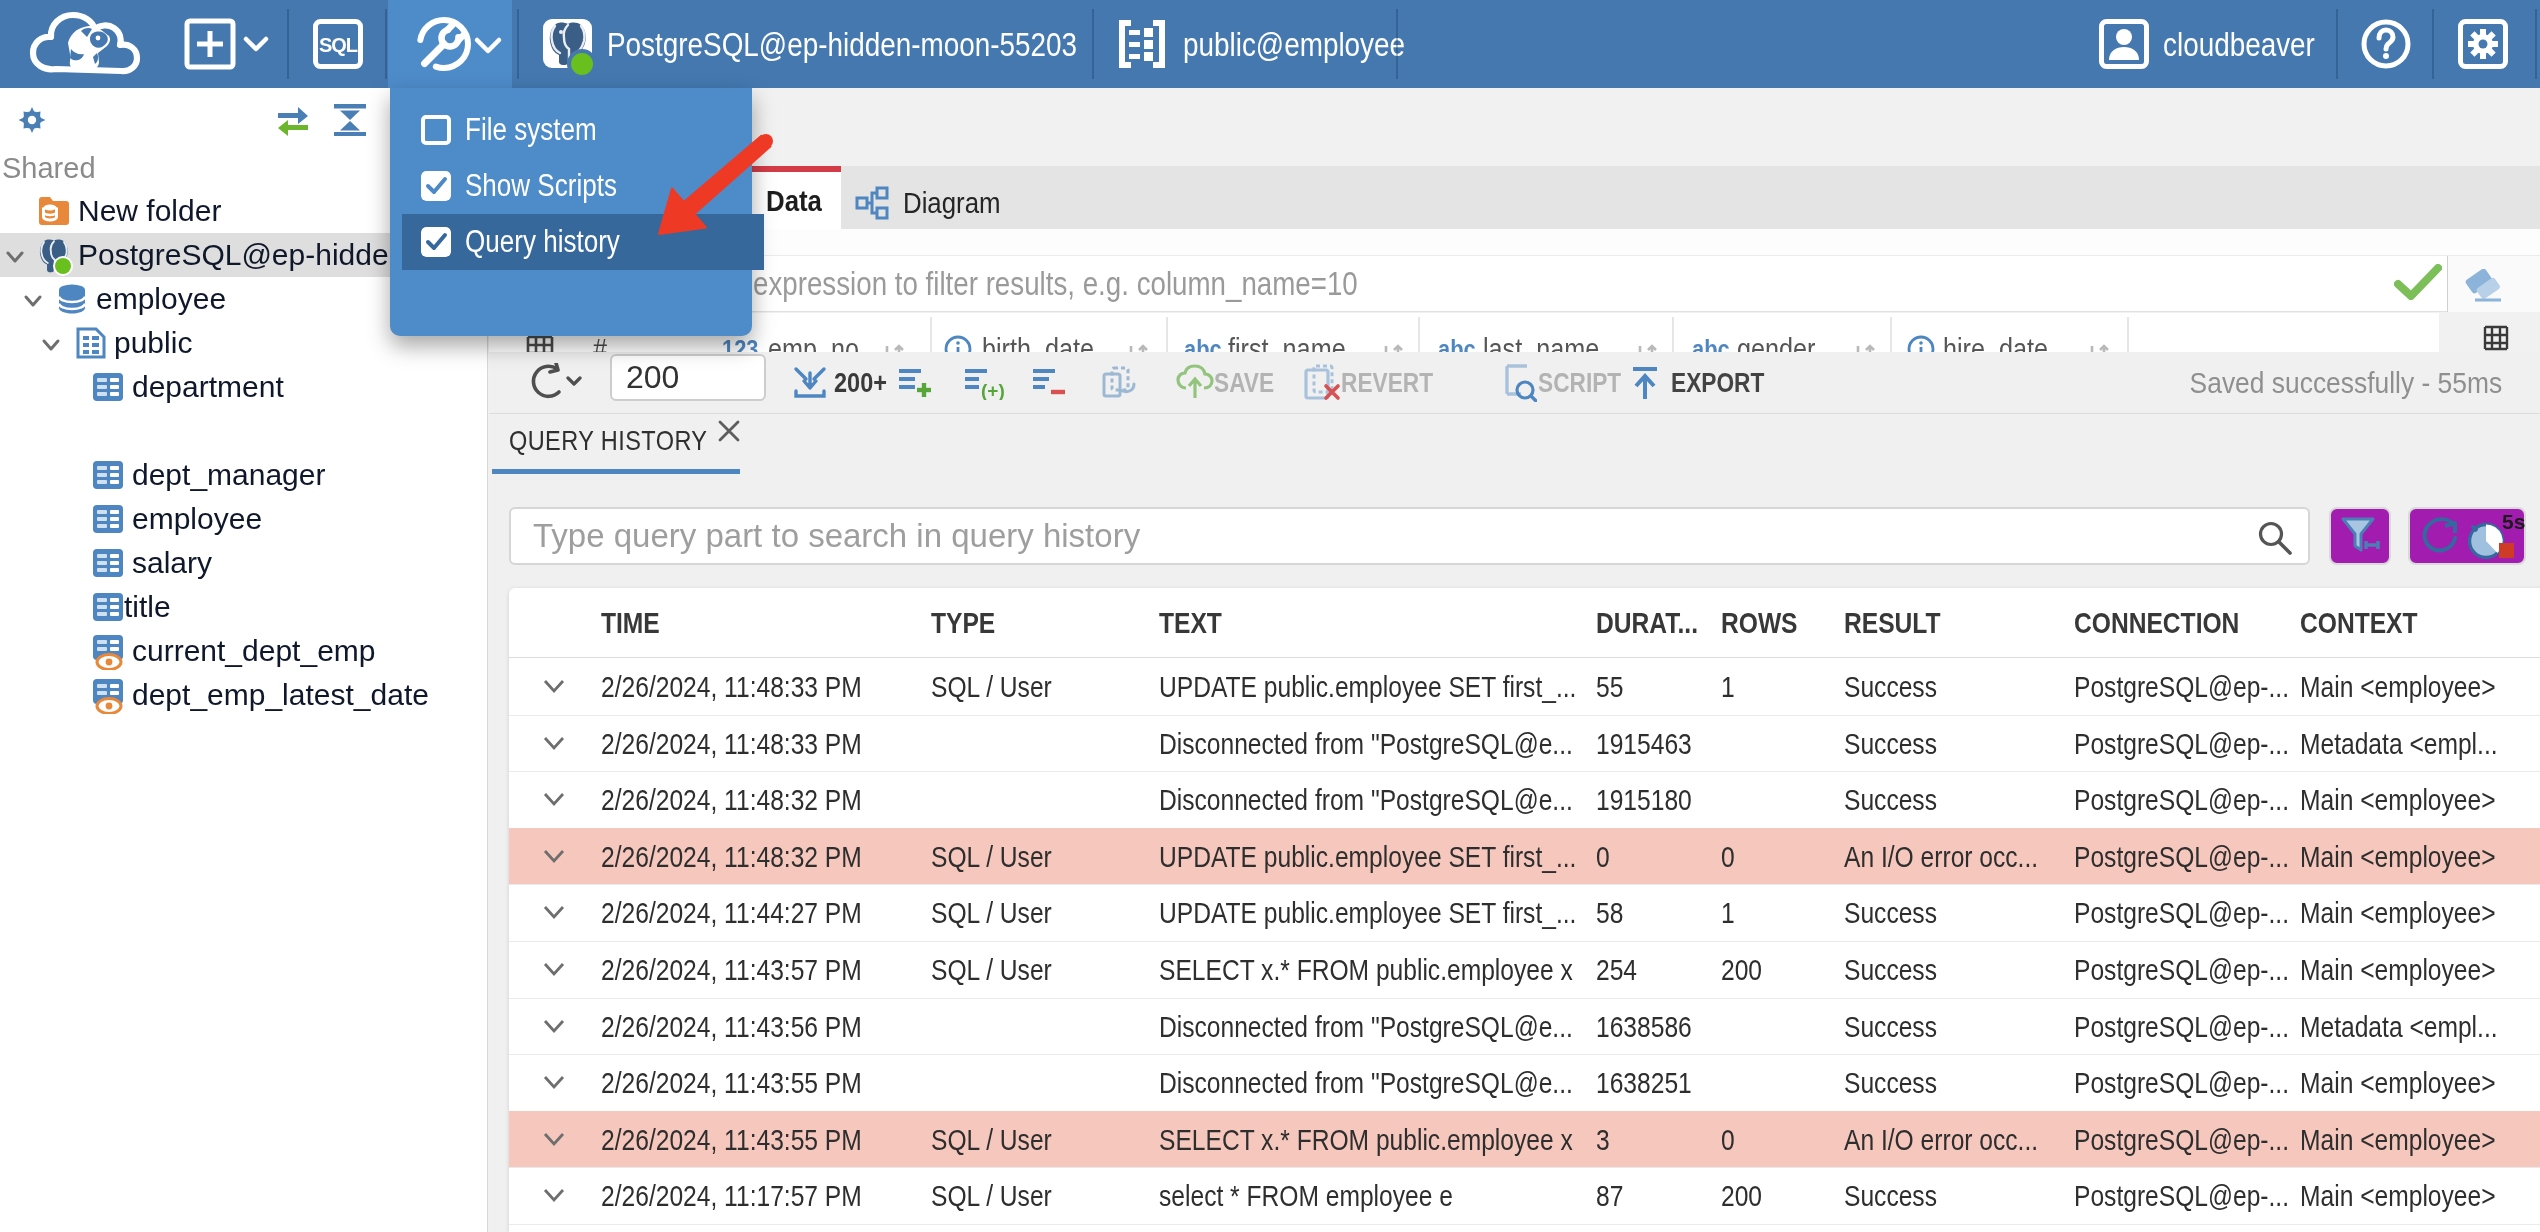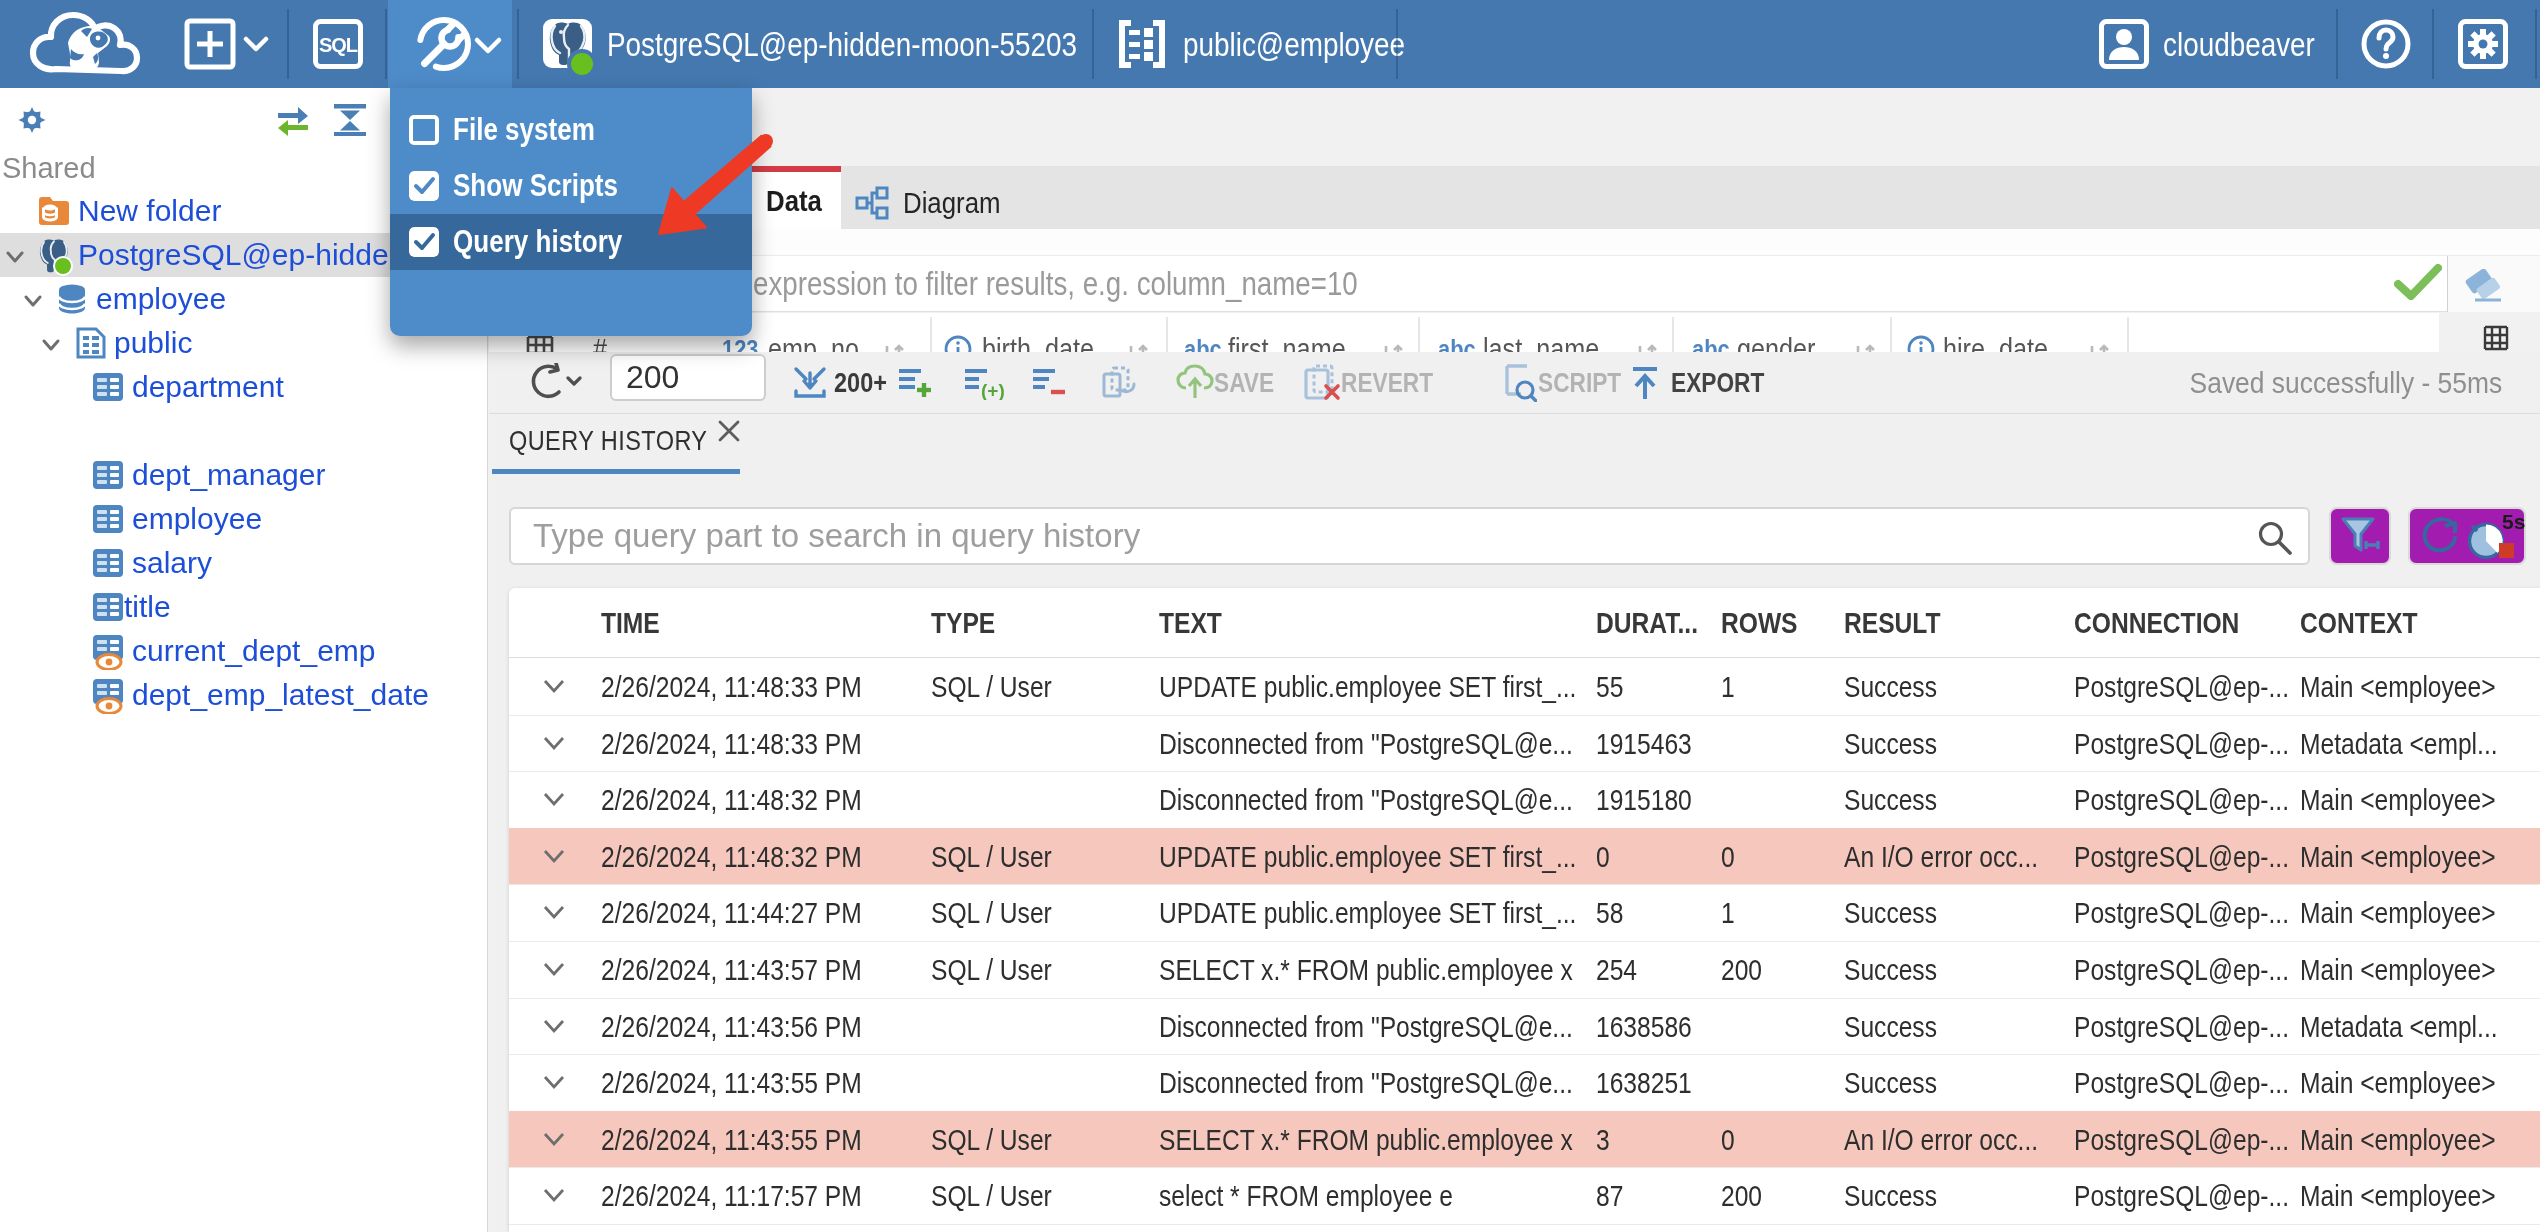--- a/index.html
+++ b/index.html
@@ -8,21 +8,21 @@
 .abs { position:absolute; }
 
 
 #topbar { position:absolute; left:0; top:0; width:2540px; height:88px; background:#4478af; z-index:20; }
 .tb-div { position:absolute; top:9px; height:70px; width:2px; background:rgba(23,62,102,0.35); }
 .tb-text { position:absolute; top:0; height:88px; line-height:88px; color:#fff; font-size:34px; white-space:nowrap; }
 
 
 #sidebar { position:absolute; left:0; top:88px; width:488px; height:1144px; background:#ffffff; border-right:1px solid #d8d8d8; z-index:5; }
 .tree-row { position:absolute; left:0; width:488px; height:44px; }
-.tree-label { position:absolute; top:0; height:44px; line-height:44px; font-size:30px; color:#1d4ed8; white-space:nowrap; }
+.tree-label { position:absolute; top:0; height:44px; line-height:44px; font-size:30px; color:#0f172a; white-space:nowrap; }
 .chev { position:absolute; width:22px; height:22px; }
 
 
 #main { position:absolute; left:489px; top:88px; width:2051px; height:1144px; background:#f1f1f1; z-index:1; }
 
 
 #tabstrip { position:absolute; left:0; top:78px; width:2051px; height:63px; background:#e4e4e4; }
 #tab-data { position:absolute; left:263px; top:0; width:89px; height:63px; background:#ffffff; border-top:6px solid #d33c46; }
 #tab-data span { position:absolute; left:14px; top:12px; font-size:30px; font-weight:bold; color:#1d1d1d; transform:scaleX(0.86); transform-origin:0 50%; }
 #tab-diagram { position:absolute; left:352px; top:6px; width:185px; height:63px; }
@@ -53,21 +53,21 @@
 #card { position:absolute; left:20px; top:173px; width:2039px; height:644px; background:#fff; border-radius:6px 0 0 0; box-shadow:0 1px 4px rgba(0,0,0,0.14); overflow:hidden; }
 .th { position:absolute; top:0; height:70px; line-height:70px; font-weight:bold; font-size:30px; color:#383838; transform:scaleX(0.82); transform-origin:0 50%; }
 .row { position:absolute; left:0; width:2039px; height:57.6px; border-bottom:1px solid #eaeaea; }
 .row.pink { background:#f6c8bd; }
 .cell { position:absolute; top:0; height:57px; line-height:57px; font-size:30px; color:#2e2e2e; white-space:nowrap; transform:scaleX(0.82); transform-origin:0 50%; }
 .c1{left:92px}.c2{left:422px}.c3{left:650px}.c4{left:1087px}.c5{left:1212px}.c6{left:1335px}.c7{left:1565px}.c8{left:1791px}
 .rchev { position:absolute; left:31px; width:28px; height:28px; }
 
 
 #menu { position:absolute; left:390px; top:88px; width:362px; height:248px; background:#4e8bc9; border-radius:0 0 10px 10px; box-shadow:0 10px 22px rgba(0,0,0,0.35); z-index:30; }
-.mi { position:absolute; left:0; width:362px; height:56px;font-weight:bold; }
+.mi { position:absolute; left:12px; width:362px; height:56px; }
 .mi.hl { background:#37689b; }
 .mi .txt { position:absolute; left:63px; top:0; height:56px; line-height:56px; color:#fff; font-size:31px; transform:scaleX(0.84); transform-origin:0 50%; }
 .cb { position:absolute; left:19px; top:13px; width:30px; height:30px; border-radius:5px; }
 .cb.off { border:4px solid #fff; }
 
 #arrow { position:absolute; left:0; top:0; z-index:40; pointer-events:none; }
 .sx82 { transform:scaleX(0.82); transform-origin:0 50%; }
 svg { display:block; }
 </style>
 </head>

